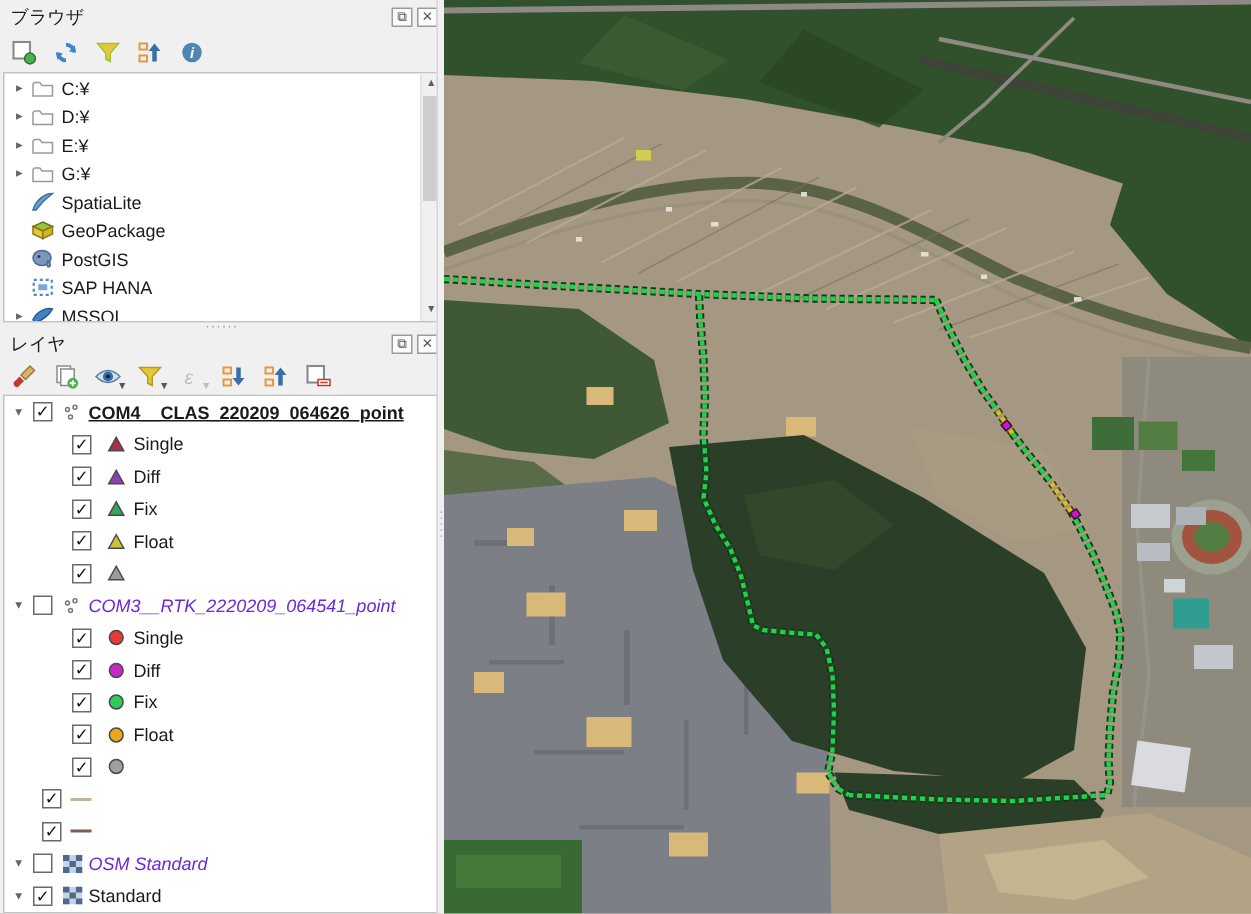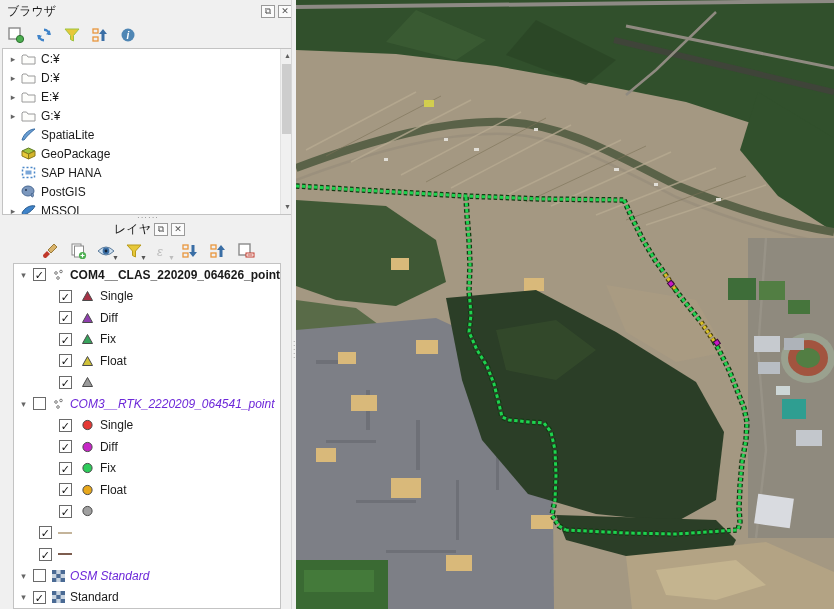--- a/index.html
+++ b/index.html
@@ -25,21 +25,21 @@
   .sthumb { position:absolute; left:1px; top:15px; width:11px; height:70px; background:#cdcdcd; }
   .hsplit { height:5px; display:flex; align-items:center; justify-content:center; color:#8a8a8a; font-size:8px; letter-spacing:1px; line-height:3px; }
   .ltree { flex:1; margin:0 4px 0 2px; border:1px solid #c3c3c3; background:#fff; }
   .lrow { display:flex; align-items:center; height:21.5px; padding-left:3px; }
   .lrow .exp { width:13px; }
   .cb { width:13px; height:13px; border:1px solid #6a6a6a; background:#fff; font-size:11px; line-height:12px;
         text-align:center; color:#111; margin:0 3px; flex:0 0 13px; font-weight:bold; }
   .child { padding-left:42px; }
   .mk { width:14px; height:13px; margin:0 5px 0 6px; display:flex; align-items:center; justify-content:center; }
   .lname { white-space:nowrap; }
-  .sel-layer { font-weight:bold; }
+  .sel-layer { font-weight:bold; text-decoration:underline; }
   .italic-gray { font-style:italic; color:#6d28d9; }
   .layericon { width:16px; height:14px; margin:0 3px 0 2px; display:flex; align-items:center; justify-content:center; }
   .lineic { width:14px; height:2px; }
   .vsplit { position:absolute; left:291px; top:0; width:5px; height:609px; background:#f0f0f0; border-left:1px solid #d6d6d6; }
   .vsplit .dots { position:absolute; top:340px; left:1px; color:#8a8a8a; font-size:7px; line-height:4px; }
   .map { position:relative; width:538px; height:609px; background:#8f897b; }
   .map svg { display:block; }
 </style>
 </head>
 <body>
@@ -142,57 +142,57 @@
                 <polygon points="1,4 7.5,7 7.5,12 1,9" fill="#e7c83a" stroke="#8a7a1a"></polygon>
                 <polygon points="14,4 7.5,7 7.5,12 14,9" fill="#d4b52a" stroke="#8a7a1a"></polygon>
               </svg>
             </span>
           <span class="lname">GeoPackage</span>
         </div>
         <div class="brow">
           <span class="exp"></span>
           <span class="bicon">
               <svg width="15" height="13">
-                <rect x="1.5" y="1.5" width="12" height="10" fill="none" stroke="#4a86c8" stroke-width="1.5" stroke-dasharray="2 2"></rect>
-                <rect x="4.5" y="4.5" width="6" height="4" fill="#7aa6d8"></rect>
-              </svg>
-            </span>
-          <span class="lname">SAP HANA</span>
-        </div>
-        <div class="brow">
-          <span class="exp"></span>
-          <span class="bicon">
-              <svg width="15" height="13">
                 <ellipse cx="7" cy="6" rx="6" ry="5" fill="#7b97bd" stroke="#4a6a94"></ellipse>
                 <path d="M11 8 C13 9 13 12 11 12 L10 10 Z" fill="#7b97bd" stroke="#4a6a94"></path>
                 <circle cx="5" cy="5" r="1" fill="#2a3a55"></circle>
               </svg>
             </span>
           <span class="lname">PostGIS</span>
+        </div>
+        <div class="brow">
+          <span class="exp"></span>
+          <span class="bicon">
+              <svg width="15" height="13">
+                <rect x="1.5" y="1.5" width="12" height="10" fill="none" stroke="#4a86c8" stroke-width="1.5" stroke-dasharray="2 2"></rect>
+                <rect x="4.5" y="4.5" width="6" height="4" fill="#7aa6d8"></rect>
+              </svg>
+            </span>
+          <span class="lname">SAP HANA</span>
         </div>
         <div class="brow">
           <span class="exp">▸</span>
           <span class="bicon">
               <svg width="15" height="13">
                 <path d="M1 9 C4 3 10 1 14 2 C12 6 7 10 2 11 Z" fill="#3f83c9" stroke="#2a5a8c"></path>
               </svg>
             </span>
           <span class="lname">MSSQL</span>
         </div>
         <div class="scroll">
           <span class="sarrow" style="top:0">▲</span>
           <div class="sthumb"></div>
           <span class="sarrow" style="bottom:0">▼</span>
         </div>
       </div>
     </div>
 
     <div class="hsplit">······</div>
 
-    <div style="flex:1; display:flex; flex-direction:column;align-items:center;">
+    <div style="flex:1; display:flex; flex-direction:column;">
       <div class="panel-title" style="height:20px">
         <span class="t">レイヤ</span>
         <span class="win-btn">⧉</span>
         <span class="win-btn">✕</span>
       </div>
       <div class="toolbar" style="height:24px">
         <div class="tbtn">
           <svg width="18" height="18" viewBox="0 0 18 18">
             <path d="M2 13 L6 9 L9 12 L5 16 C3 16.5 2 15 2 13 Z" fill="#c0392b"></path>
             <path d="M7 8 L13 2 L16 5 L10 11 Z" fill="#d9b36a" stroke="#9a7a3a"></path>

